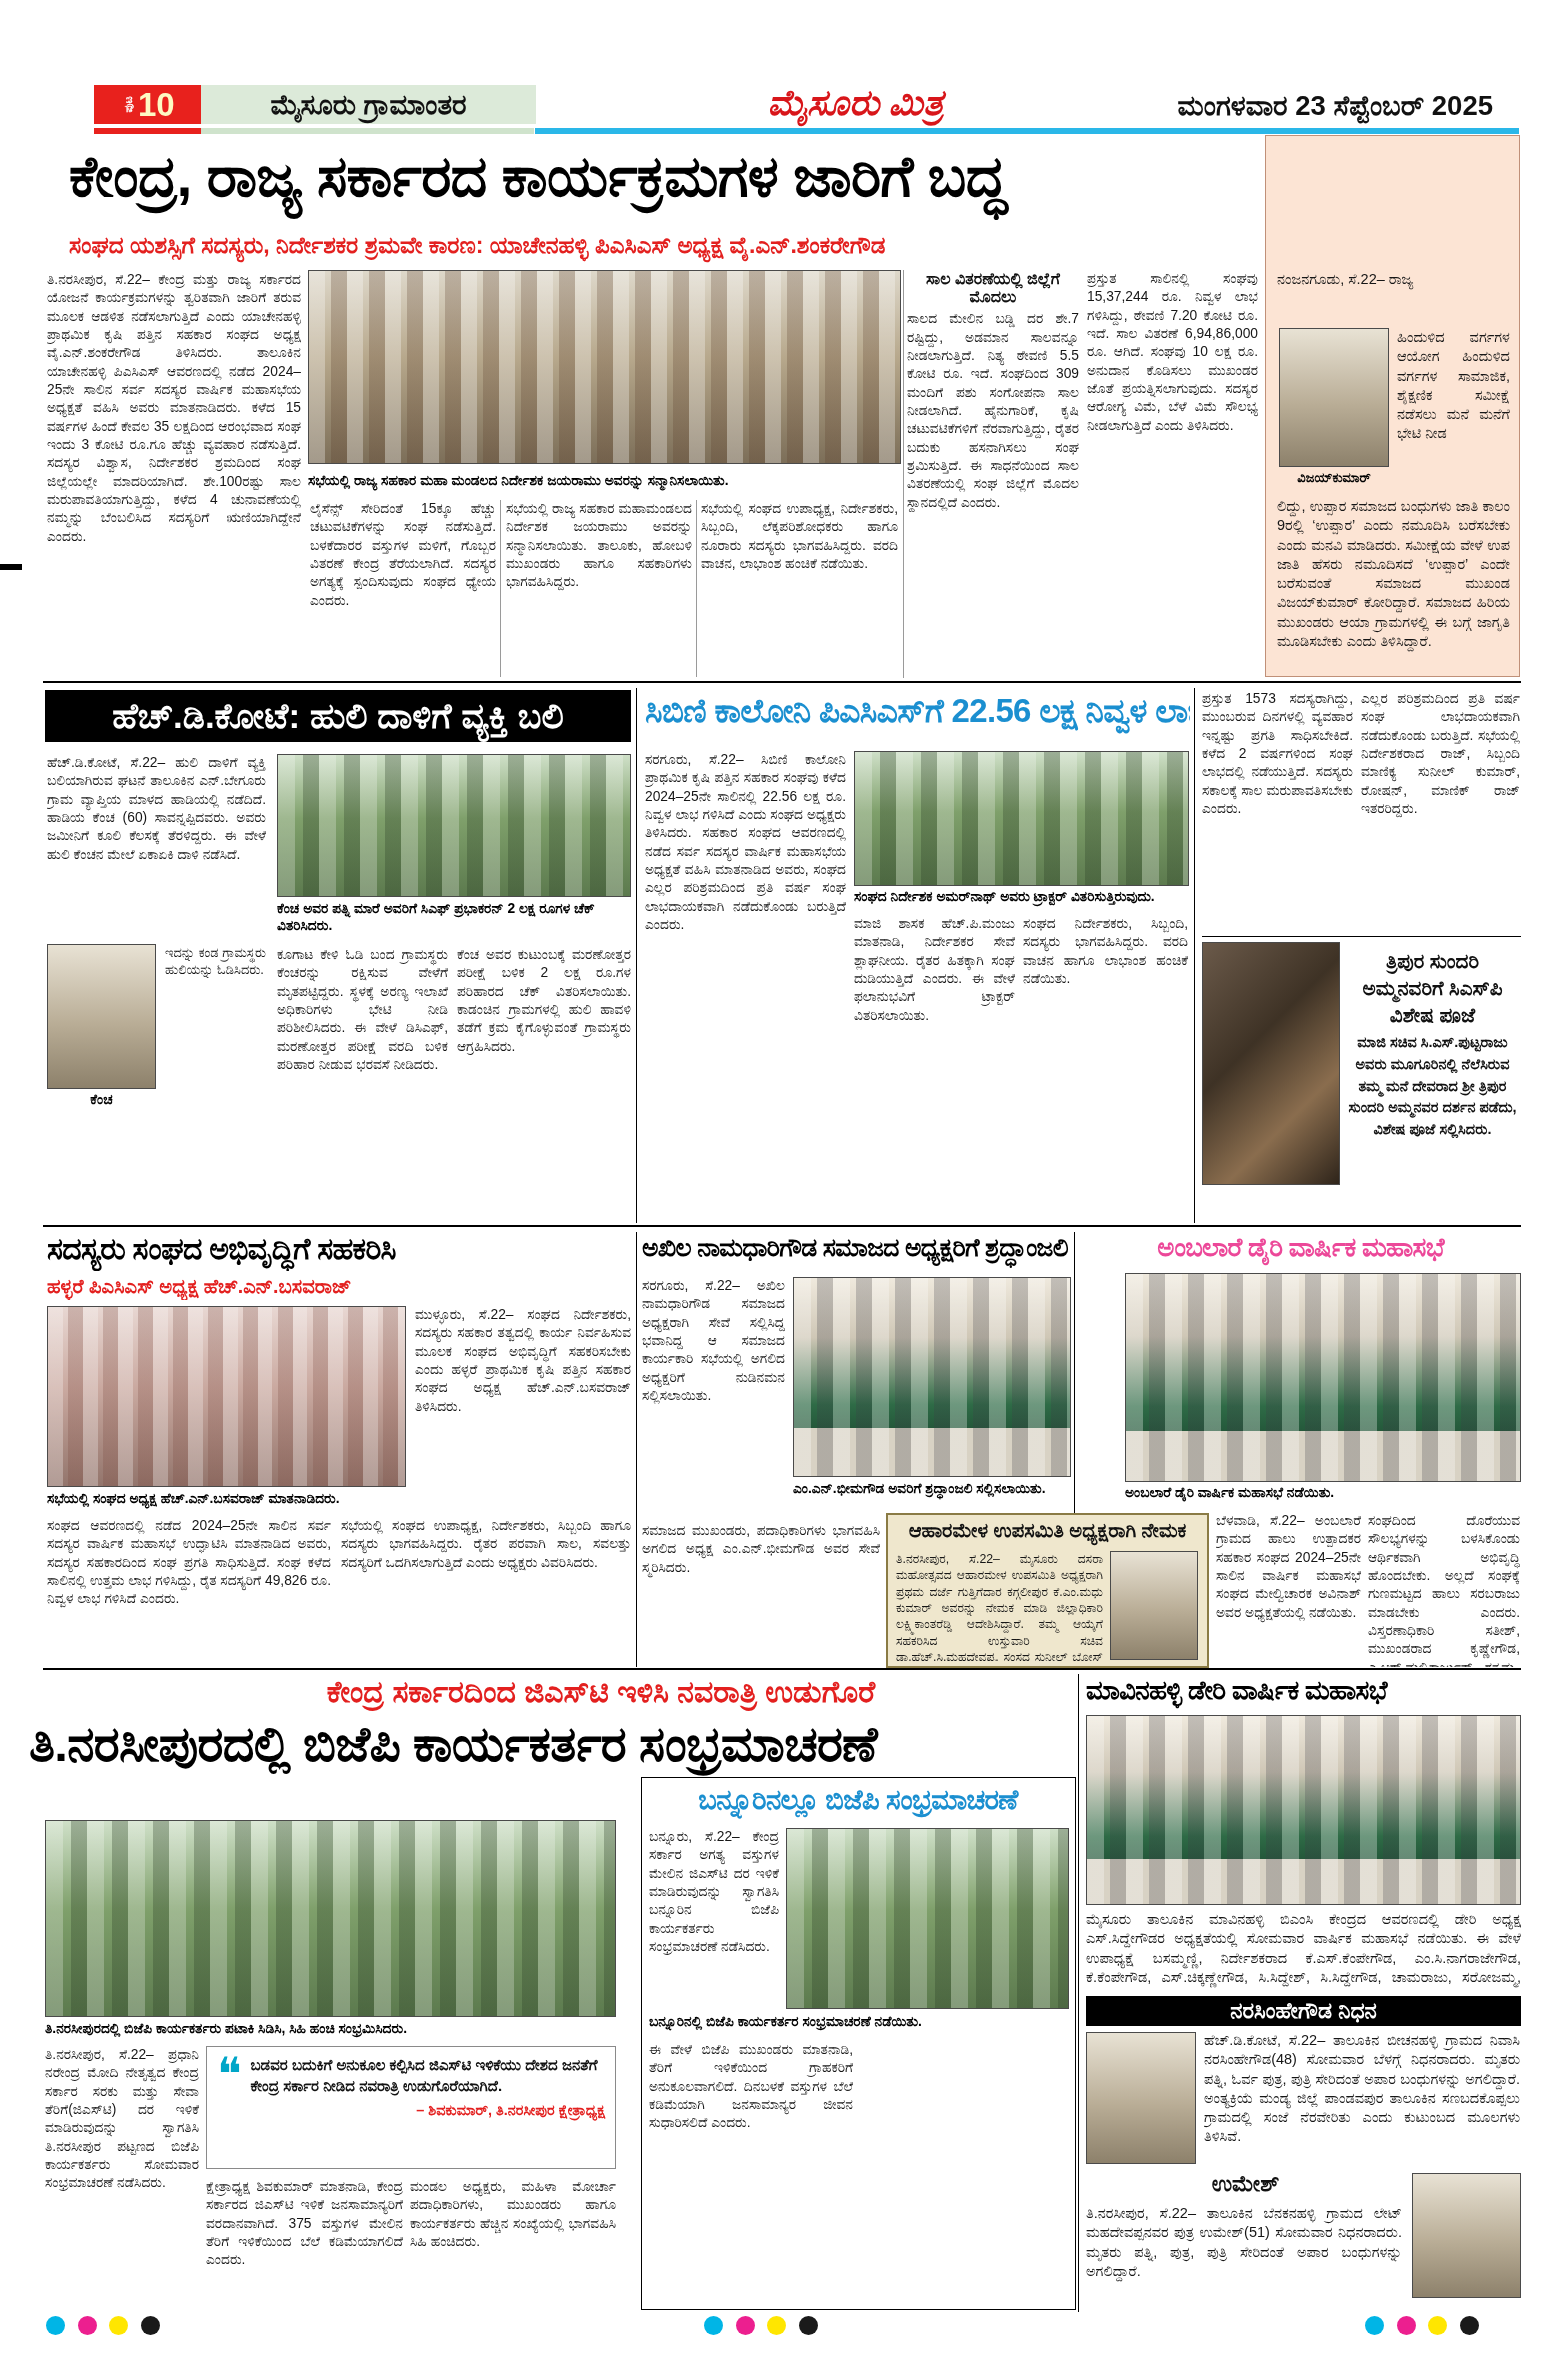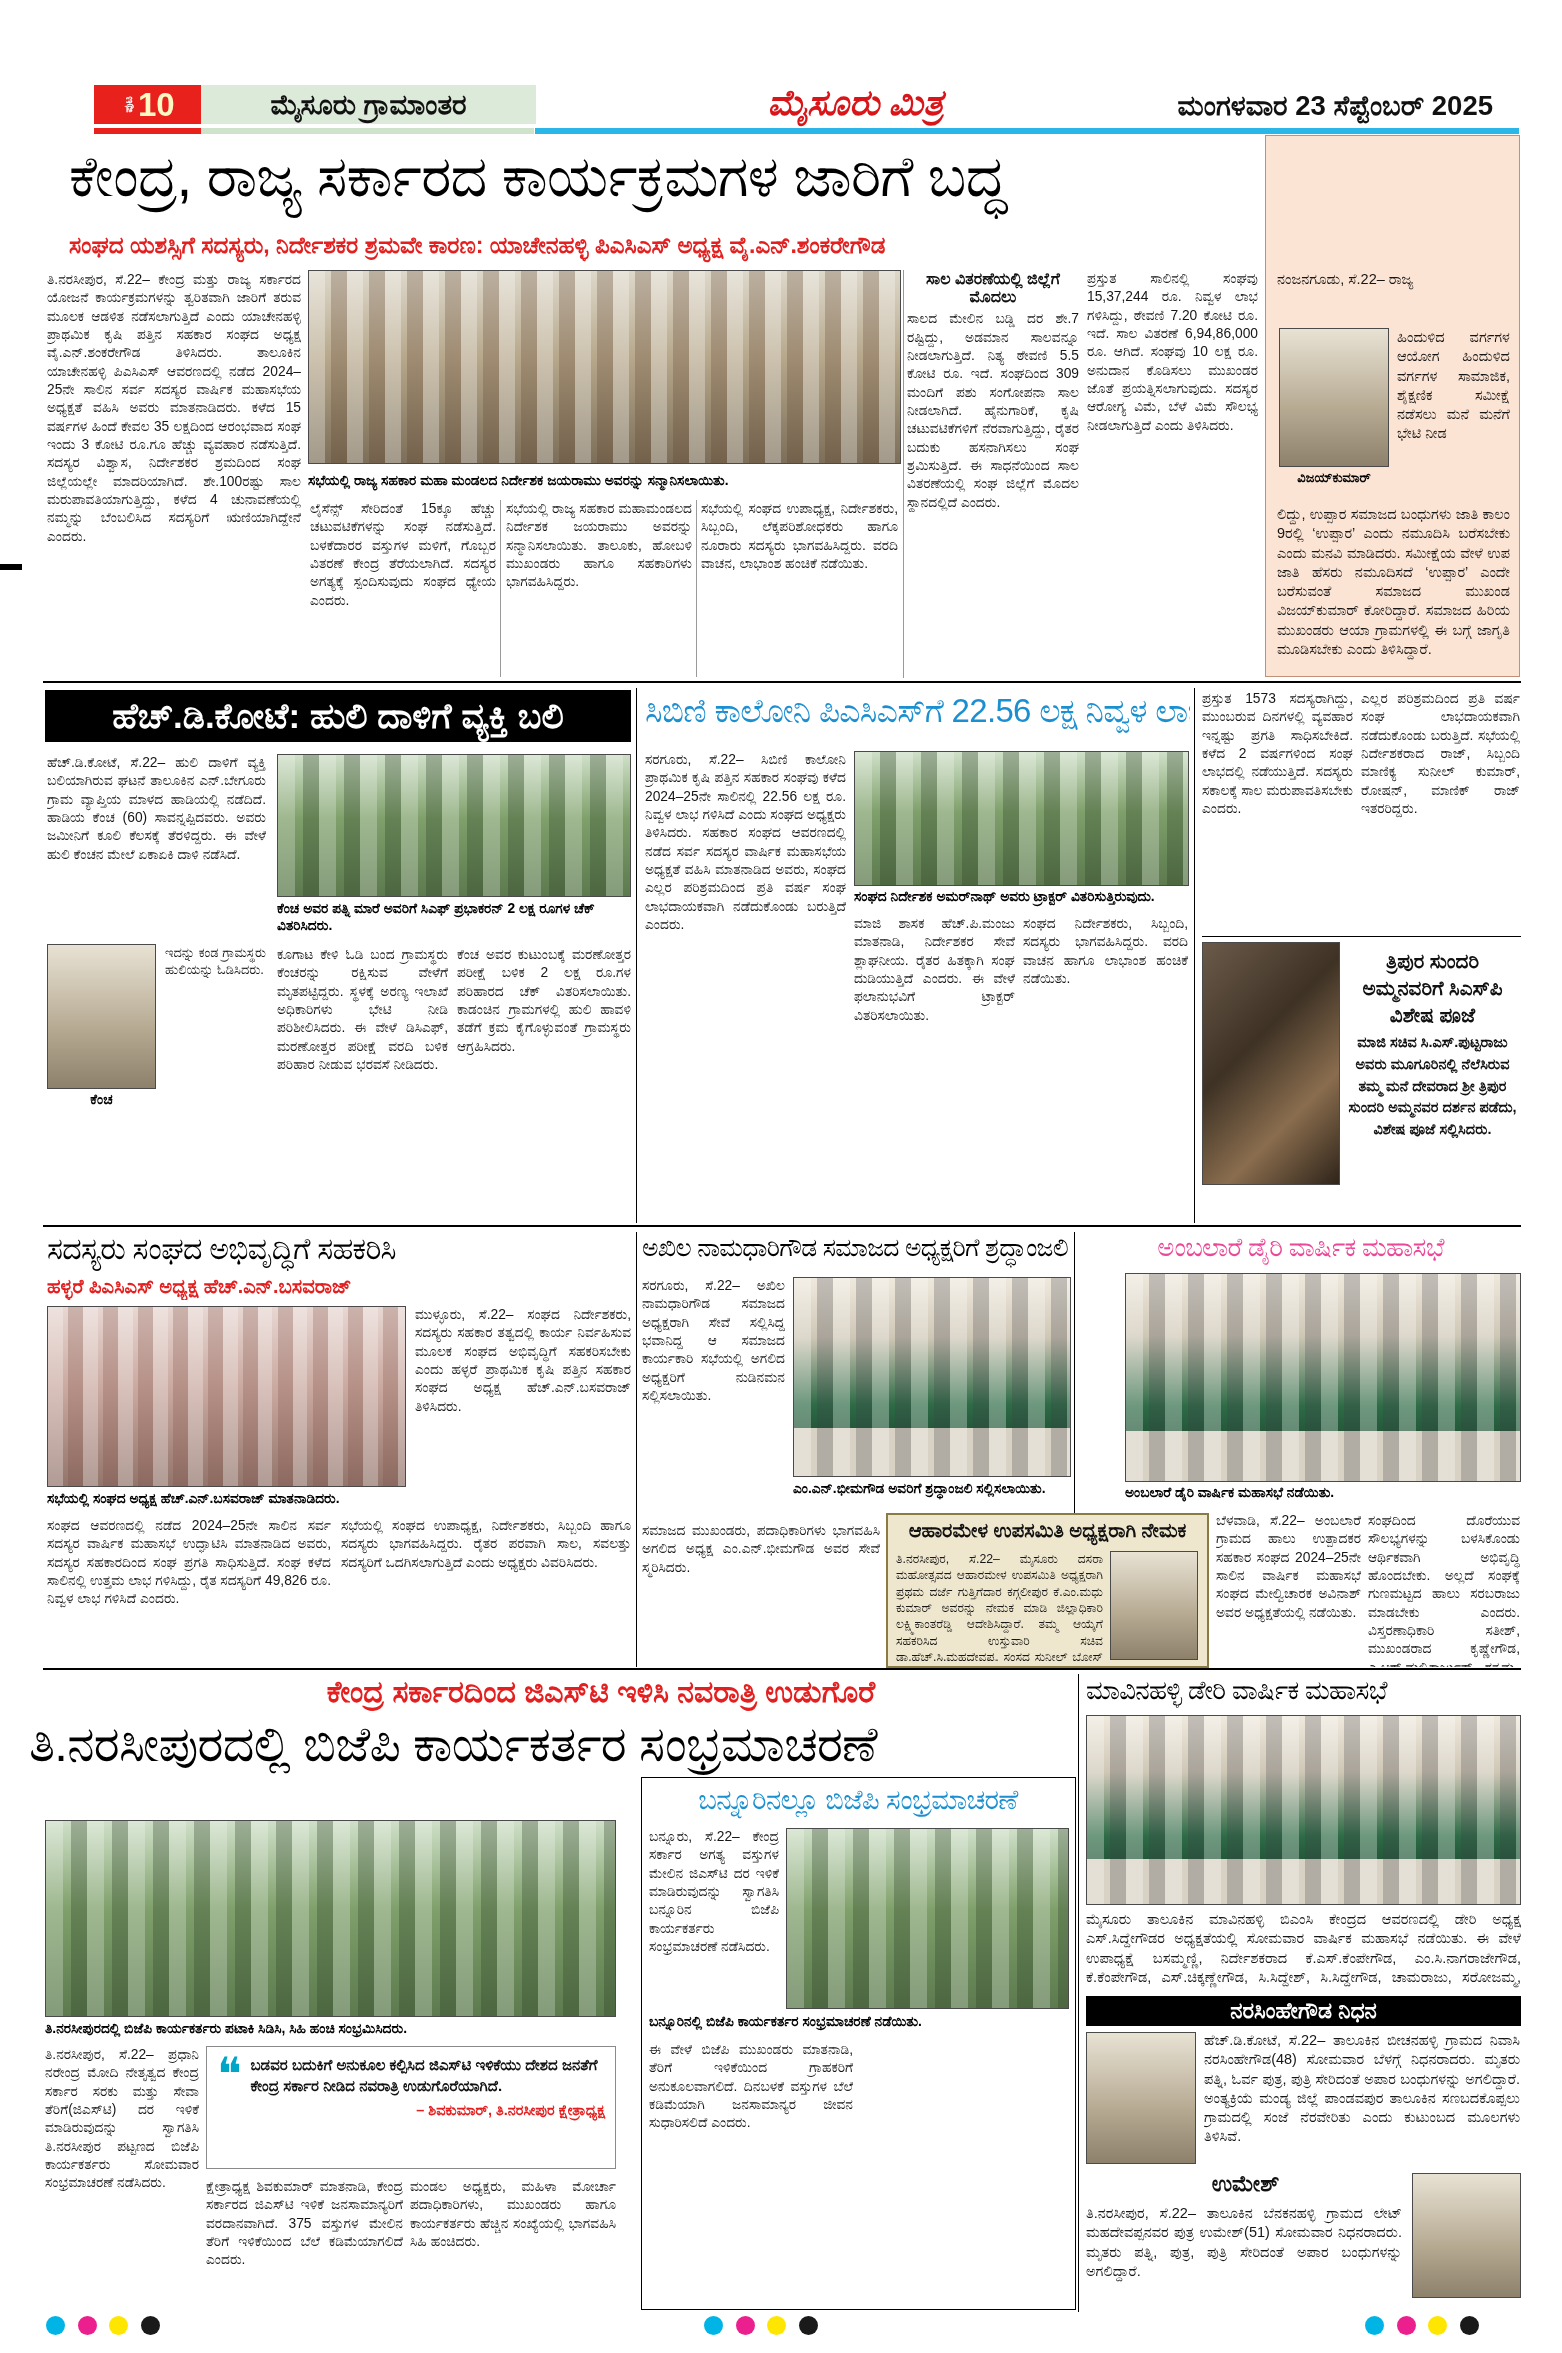--- a/index.html
+++ b/index.html
@@ -19,21 +19,21 @@
   .ph-d{background:
      repeating-linear-gradient(90deg, rgba(255,255,255,.28) 0 14.5px, rgba(0,0,0,0) 14.5px 20px, rgba(120,70,60,.25) 20px 35px),
      linear-gradient(180deg,#e8d7d2 0%,#caa9a0 45%,#93756c 100%);}
   .ph-e{background:
      repeating-linear-gradient(90deg, rgba(255,255,255,.30) 0 17.4px, rgba(0,0,0,0) 17.4px 23px, rgba(60,60,70,.25) 23px 39px),
      linear-gradient(180deg,#efe9dd 0%,#cfc7b6 30%,#2e6b46 64%,#24583a 76%,#d8d2c4 76%);}
   .ph-p{background:linear-gradient(180deg,#e8e2d4 0%,#b9ad96 55%,#8d816b 100%);}
   .hr{background:#000;}
   .vr{background:#000;width:1.4px;}
   .vrl{background:#9a9a9a;width:0.7px;}
-  .headline{font-weight:normal;color:#000;letter-spacing:-0.7px;overflow:hidden;white-space:nowrap;}
+  .headline{font-weight:bold;color:#000;letter-spacing:-0.7px;overflow:hidden;white-space:nowrap;}
   .center{text-align:center;}
   .white{color:#fff;}
   .dot{width:19px;height:19px;border-radius:50%;display:inline-block;margin-right:9.4px;}
 </style>
 </head>
 <body>
 
 <div id="page">
 
   <div class="b" style="left:94px;top:85px;width:107px;height:39px;background:#e8211d;display:flex;align-items:center;justify-content:center;">
@@ -67,21 +67,21 @@
 
   <div class="b vrl" style="left:500px;top:500px;height:177px;"></div>
   <div class="b vrl" style="left:696px;top:500px;height:177px;"></div>
   <div class="b vrl" style="left:903px;top:270px;height:408px;"></div>
 
   <div class="b" style="left:1265px;top:135px;width:255px;height:542px;background:#fce4d4;border:0.7px solid #c09078;box-sizing:border-box;"></div>
   <div class="b body-text" style="left:1277px;top:270px;width:232px;height:55px;font-size:14.5px;">ನಂಜನಗೂಡು, ಸೆ.22– ರಾಜ್ಯ</div>
   <div class="b photo ph-p" style="left:1279px;top:328px;width:110px;height:139px;"></div>
   <div class="b caption center" style="left:1279px;top:470px;width:110px;height:19px;font-size:13px;">ವಿಜಯ್‌ಕುಮಾರ್</div>
   <div class="b body-text" style="left:1397px;top:328px;width:113px;height:164px;font-size:14.5px;">ಹಿಂದುಳಿದ ವರ್ಗಗಳ ಆಯೋಗ ಹಿಂದುಳಿದ ವರ್ಗಗಳ ಸಾಮಾಜಿಕ, ಶೈಕ್ಷಣಿಕ ಸಮೀಕ್ಷೆ ನಡೆಸಲು ಮನೆ ಮನೆಗೆ ಭೇಟಿ ನೀಡ</div>
-  <div class="b body-text" style="left:1277px;top:497px;width:233px;height:171px;font-size:14.5px;margin-top:8px;">ಲಿದ್ದು, ಉಪ್ಪಾರ ಸಮಾಜದ ಬಂಧುಗಳು ಜಾತಿ ಕಾಲಂ 9ರಲ್ಲಿ ‘ಉಪ್ಪಾರ’ ಎಂದು ನಮೂದಿಸಿ ಬರೆಸಬೇಕು ಎಂದು ಮನವಿ ಮಾಡಿದರು. ಸಮೀಕ್ಷೆಯ ವೇಳೆ ಉಪ ಜಾತಿ ಹೆಸರು ನಮೂದಿಸದೆ ‘ಉಪ್ಪಾರ’ ಎಂದೇ ಬರೆಸುವಂತೆ ಸಮಾಜದ ಮುಖಂಡ ವಿಜಯ್‌ಕುಮಾರ್ ಕೋರಿದ್ದಾರೆ. ಸಮಾಜದ ಹಿರಿಯ ಮುಖಂಡರು ಆಯಾ ಗ್ರಾಮಗಳಲ್ಲಿ ಈ ಬಗ್ಗೆ ಜಾಗೃತಿ ಮೂಡಿಸಬೇಕು ಎಂದು ತಿಳಿಸಿದ್ದಾರೆ.</div>
+  <div class="b body-text" style="left:1277px;top:497px;width:233px;height:171px;font-size:14.5px;">ಲಿದ್ದು, ಉಪ್ಪಾರ ಸಮಾಜದ ಬಂಧುಗಳು ಜಾತಿ ಕಾಲಂ 9ರಲ್ಲಿ ‘ಉಪ್ಪಾರ’ ಎಂದು ನಮೂದಿಸಿ ಬರೆಸಬೇಕು ಎಂದು ಮನವಿ ಮಾಡಿದರು. ಸಮೀಕ್ಷೆಯ ವೇಳೆ ಉಪ ಜಾತಿ ಹೆಸರು ನಮೂದಿಸದೆ ‘ಉಪ್ಪಾರ’ ಎಂದೇ ಬರೆಸುವಂತೆ ಸಮಾಜದ ಮುಖಂಡ ವಿಜಯ್‌ಕುಮಾರ್ ಕೋರಿದ್ದಾರೆ. ಸಮಾಜದ ಹಿರಿಯ ಮುಖಂಡರು ಆಯಾ ಗ್ರಾಮಗಳಲ್ಲಿ ಈ ಬಗ್ಗೆ ಜಾಗೃತಿ ಮೂಡಿಸಬೇಕು ಎಂದು ತಿಳಿಸಿದ್ದಾರೆ.</div>
 
   <div class="b hr" style="left:43px;top:681px;width:1478px;height:2.2px;"></div>
 
   <div class="b center" style="left:45px;top:690px;width:586px;height:52px;background:#000;">
     <span class="white" style="font-weight:bold;font-size:35px;line-height:52px;">ಹೆಚ್.ಡಿ.ಕೋಟೆ: ಹುಲಿ ದಾಳಿಗೆ ವ್ಯಕ್ತಿ ಬಲಿ</span>
   </div>
   <div class="b body-text" style="left:47px;top:754px;width:219px;height:183px;">ಹೆಚ್.ಡಿ.ಕೋಟೆ, ಸೆ.22– ಹುಲಿ ದಾಳಿಗೆ ವ್ಯಕ್ತಿ ಬಲಿಯಾಗಿರುವ ಘಟನೆ ತಾಲೂಕಿನ ಎನ್.ಬೇಗೂರು ಗ್ರಾಮ ವ್ಯಾಪ್ತಿಯ ಮಾಳದ ಹಾಡಿಯಲ್ಲಿ ನಡೆದಿದೆ. ಹಾಡಿಯ ಕೆಂಚ (60) ಸಾವನ್ನಪ್ಪಿದವರು. ಅವರು ಜಮೀನಿಗೆ ಕೂಲಿ ಕೆಲಸಕ್ಕೆ ತೆರಳಿದ್ದರು. ಈ ವೇಳೆ ಹುಲಿ ಕೆಂಚನ ಮೇಲೆ ಏಕಾಏಕಿ ದಾಳಿ ನಡೆಸಿದೆ.</div>
   <div class="b photo ph-b" style="left:277px;top:754px;width:354px;height:143px;"></div>
   <div class="b caption" style="left:277px;top:900px;width:354px;height:38px;">ಕೆಂಚ ಅವರ ಪತ್ನಿ ಮಾರೆ ಅವರಿಗೆ ಸಿಎಫ್ ಪ್ರಭಾಕರನ್ 2 ಲಕ್ಷ ರೂಗಳ ಚೆಕ್ ವಿತರಿಸಿದರು.</div>
   <div class="b photo ph-p" style="left:47px;top:944px;width:109px;height:145px;"></div>

